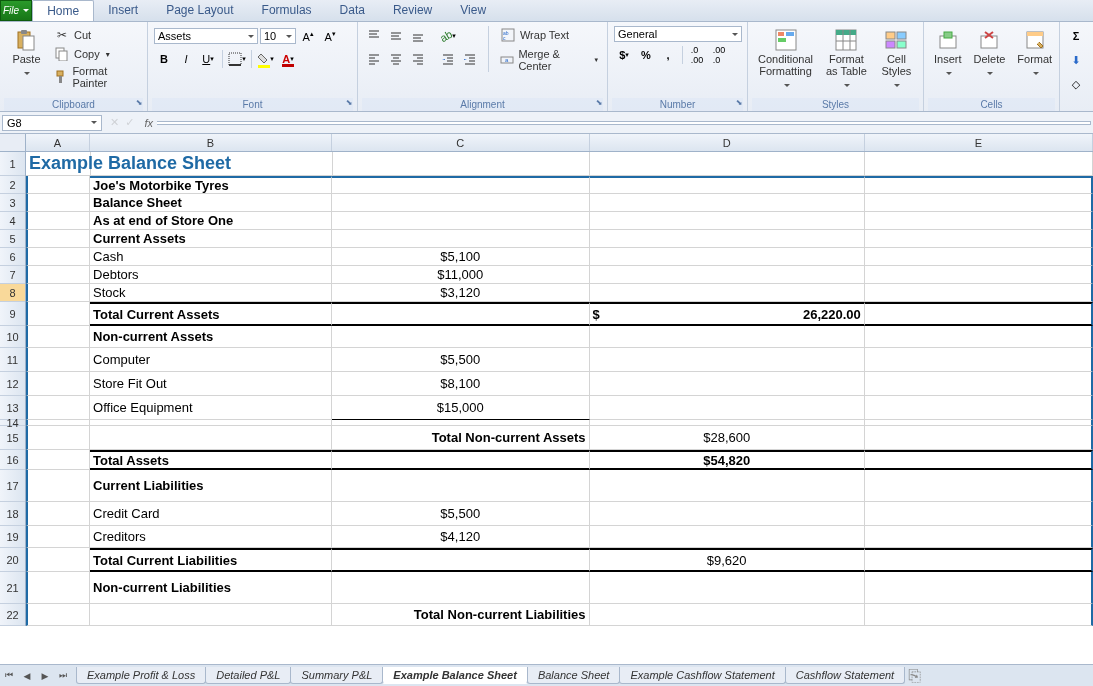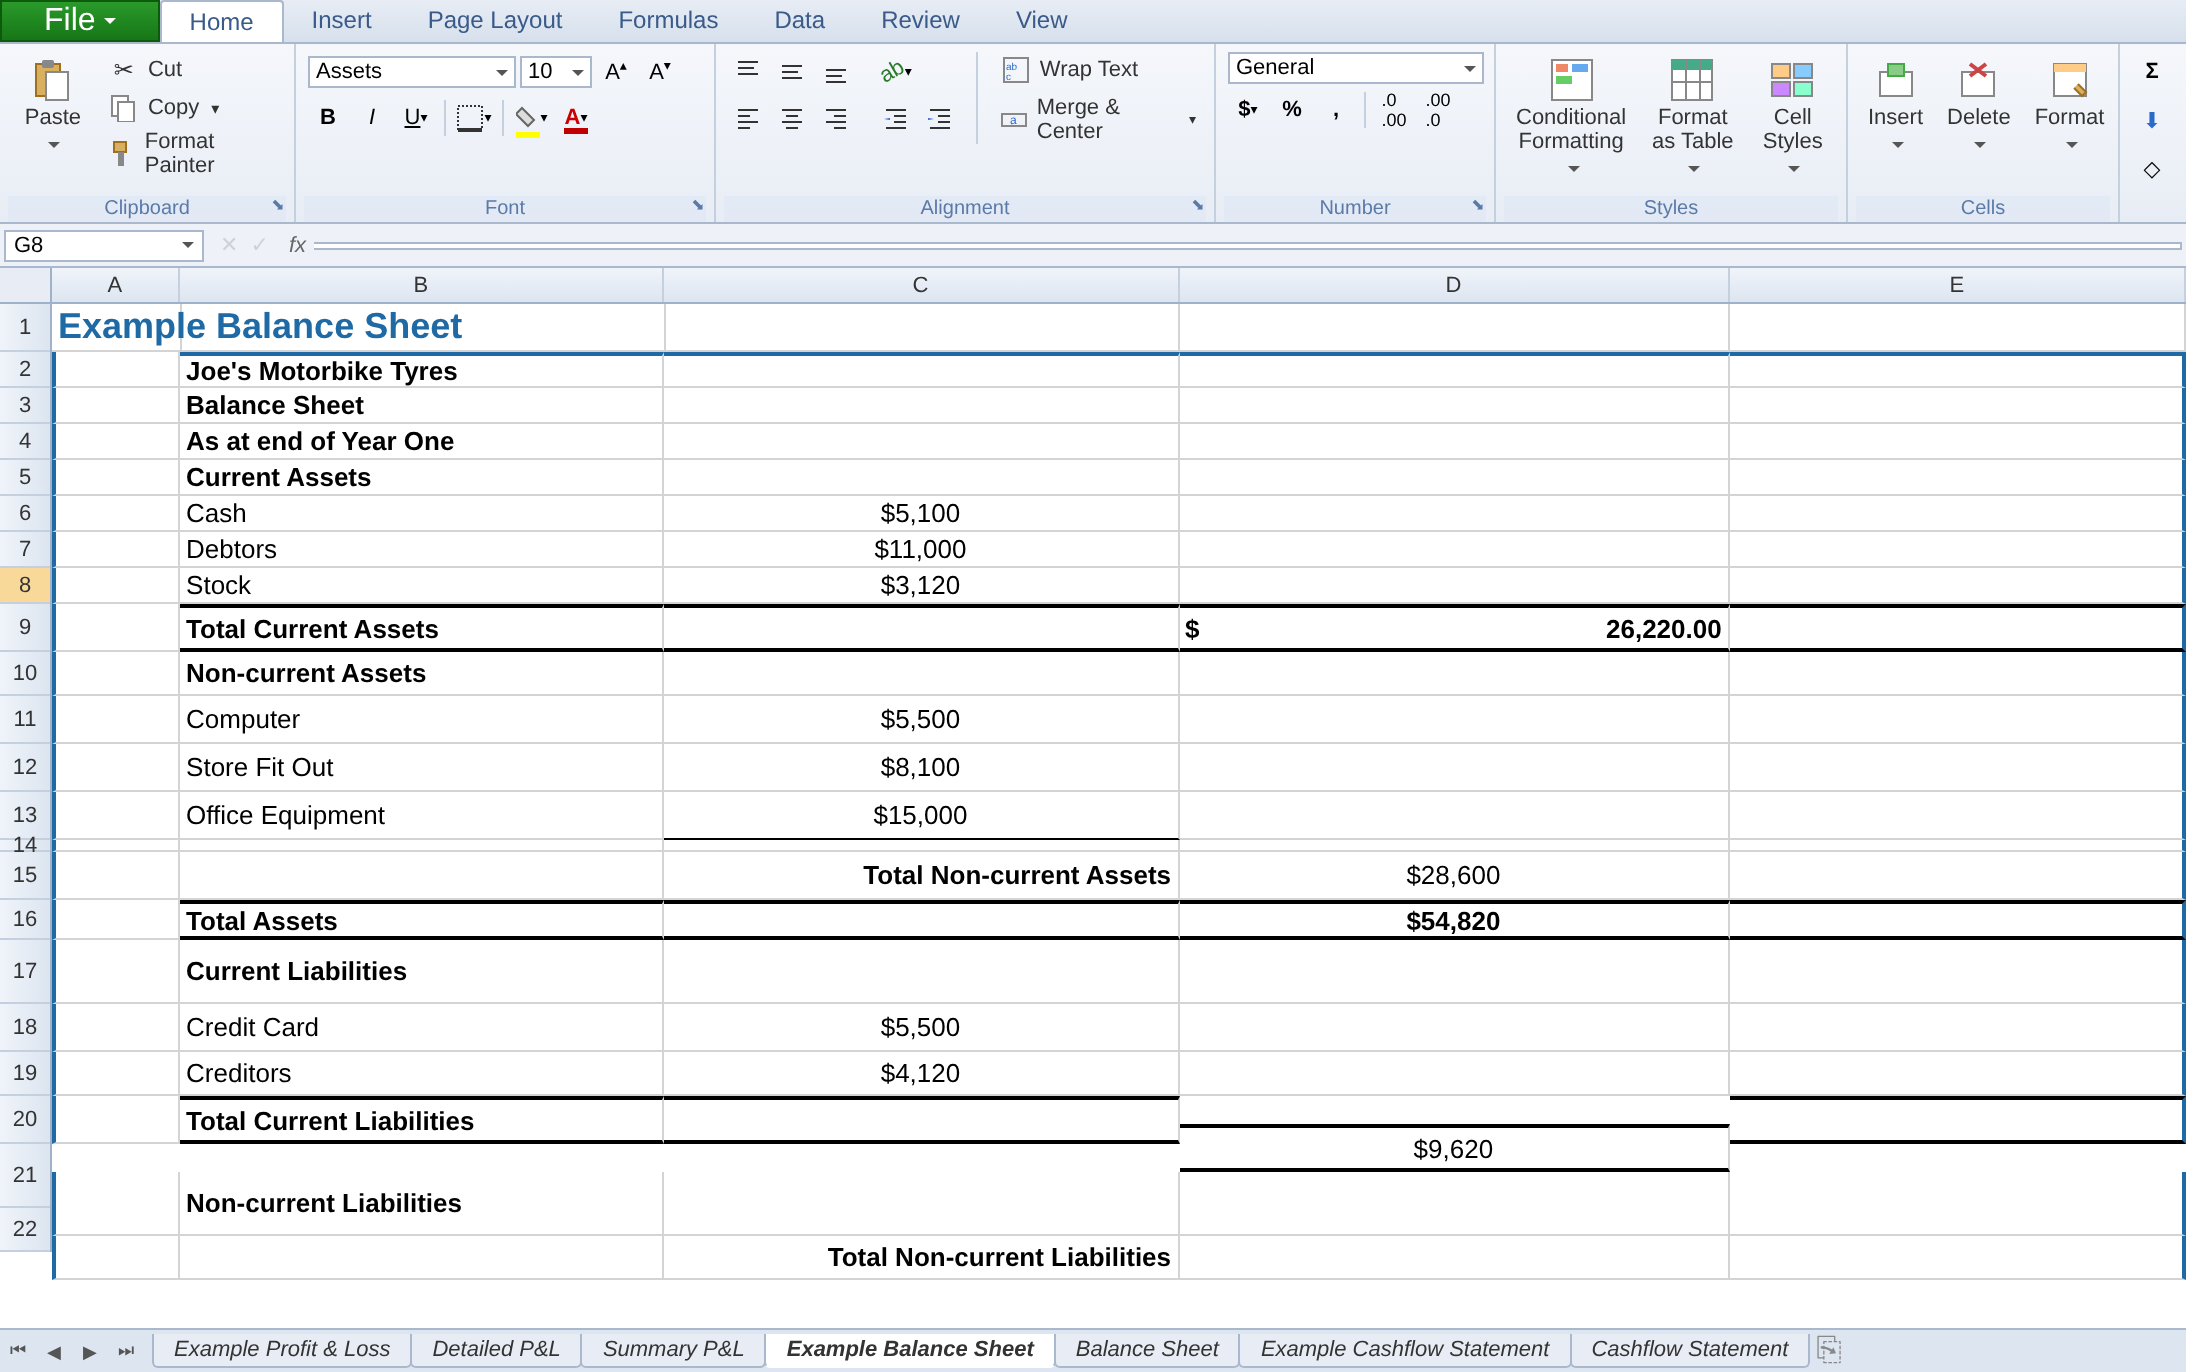--- a/index.html
+++ b/index.html
@@ -1,20 +1,20 @@
 <!DOCTYPE html>
 <html><head>
 <meta charset="utf-8">
 <style>
 * { margin: 0; padding: 0; box-sizing: border-box; font-family: 'Segoe UI', Tahoma, sans-serif; }
 body { background: #fff; overflow: hidden; width: 1093px; height: 686px; position: relative; }
 
 
 .tab-bar { display: flex; background: linear-gradient(#e8edf5, #d6e0ec); height: 22px; border-bottom: 1px solid #a9b8cc; }
-.file-tab { background: linear-gradient(#2a9a2a, #177617); color: #fff; padding: 2px 21px; font-size: 16px; border: 1px solid #0d5a0d; cursor: pointer; display: flex; align-items: center; gap: 4px; }
+.file-tab { background: linear-gradient(#2a9a2a, #177617); color: #fff; padding: 2px 2px; font-size: 10px; border: 1px solid #0d5a0d; cursor: pointer; display: flex; align-items: center; gap: 4px; font-style: italic; }
 .file-tab::after { content: ''; border-left: 3px solid transparent; border-right: 3px solid transparent; border-top: 3px solid #fff; }
 .tab { padding: 3px 14px; font-size: 12px; color: #3a5a8a; cursor: pointer; }
 .tab.active { background: #fff; border: 1px solid #a9b8cc; border-bottom: none; border-radius: 2px 2px 0 0; color: #3a5a8a; }
 
 
 .ribbon { display: flex; background: linear-gradient(#f5f7fb, #e8edf5); height: 90px; border-bottom: 1px solid #a9b8cc; }
 .group { border-right: 1px solid #c5d0df; display: flex; flex-direction: column; padding: 2px 4px 0; position: relative; }
 .group-label { font-size: 10px; color: #5a7aa8; text-align: center; padding: 1px 0; margin-top: auto; background: rgba(220,230,245,0.5); }
 .group-content { display: flex; align-items: flex-start; gap: 4px; flex: 1; padding: 2px; }
 .group-launcher { position: absolute; right: 2px; bottom: 1px; width: 12px; height: 12px; font-size: 8px; color: #5a7aa8; cursor: pointer; text-align: center; }
@@ -465,21 +465,21 @@
       </div>
       <div class="row section-box">
         <div class="cell" style="width: 65px; height: 18px;"></div>
         <div class="cell bold" style="width: 246px; height: 18px;">Balance Sheet</div>
         <div class="cell" style="width: 262px; height: 18px;"></div>
         <div class="cell" style="width: 280px; height: 18px;"></div>
         <div class="cell" style="width: 232px; height: 18px;"></div>
       </div>
       <div class="row section-box">
         <div class="cell" style="width: 65px; height: 18px;"></div>
-        <div class="cell bold" style="width: 246px; height: 18px;">As at end of Year One</div>
+        <div class="cell bold" style="width: 246px; height: 18px;">As at end of Store One</div>
         <div class="cell" style="width: 262px; height: 18px;"></div>
         <div class="cell" style="width: 280px; height: 18px;"></div>
         <div class="cell" style="width: 232px; height: 18px;"></div>
       </div>
       <div class="row section-box">
         <div class="cell" style="width: 65px; height: 18px;"></div>
         <div class="cell bold" style="width: 246px; height: 18px;">Current Assets</div>
         <div class="cell" style="width: 262px; height: 18px;"></div>
         <div class="cell" style="width: 280px; height: 18px;"></div>
         <div class="cell" style="width: 232px; height: 18px;"></div>
@@ -583,21 +583,21 @@
         <div class="cell" style="width: 65px; height: 22px;"></div>
         <div class="cell" style="width: 246px; height: 22px;">Creditors</div>
         <div class="cell center" style="width: 262px; height: 22px; text-align: center;">$4,120</div>
         <div class="cell" style="width: 280px; height: 22px;"></div>
         <div class="cell" style="width: 232px; height: 22px;"></div>
       </div>
       <div class="row section-box">
         <div class="cell" style="width: 65px; height: 24px;"></div>
         <div class="cell bold bt2 bb2" style="width: 246px; height: 24px;">Total Current Liabilities</div>
         <div class="cell bt2 bb2" style="width: 262px; height: 24px;"></div>
-        <div class="cell center bt2 bb2" style="width: 280px; height: 24px; margin-top: 14px;">$9,620</div>
+        <div class="cell center bt2 bb2" style="width: 280px; height: 24px;">$9,620</div>
         <div class="cell bt2 bb2" style="width: 232px; height: 24px;"></div>
       </div>
       <div class="row section-box">
         <div class="cell" style="width: 65px; height: 32px;"></div>
         <div class="cell bold" style="width: 246px; height: 32px;">Non-current Liabilities</div>
         <div class="cell" style="width: 262px; height: 32px;"></div>
         <div class="cell" style="width: 280px; height: 32px;"></div>
         <div class="cell" style="width: 232px; height: 32px;"></div>
       </div>
       <div class="row section-box">

